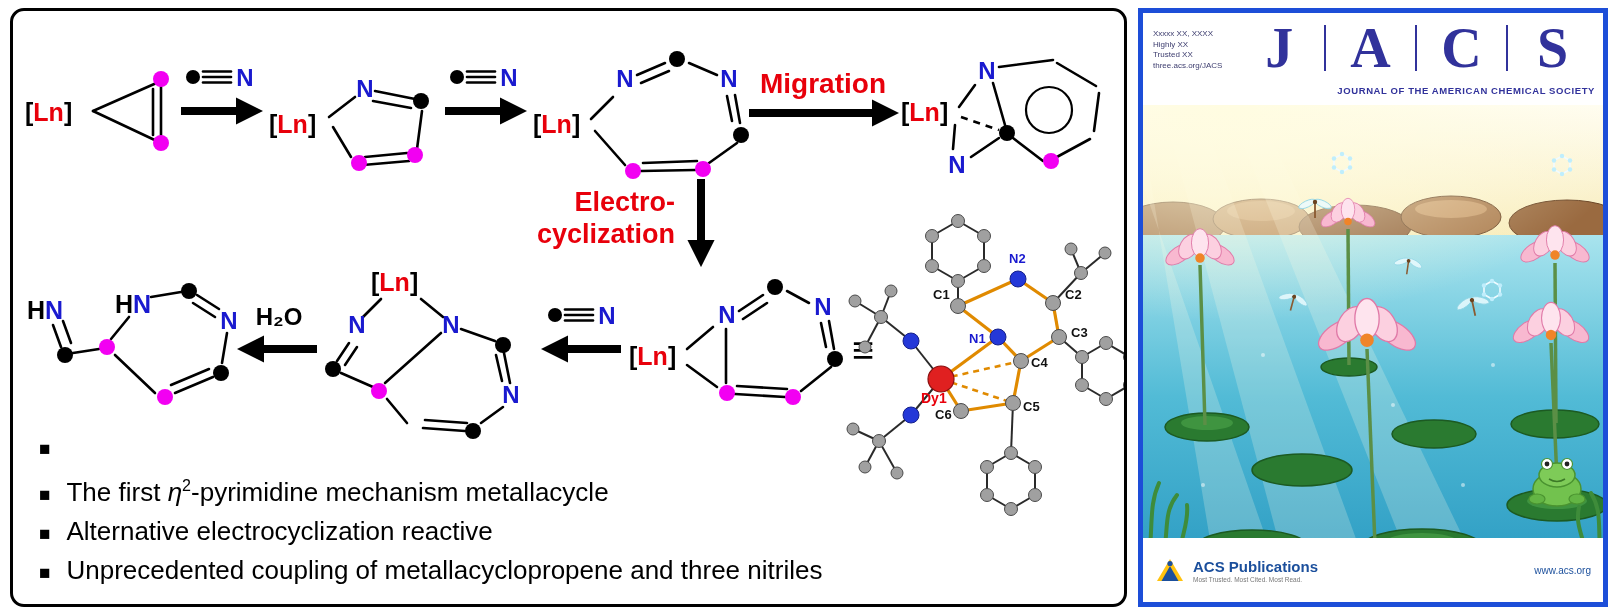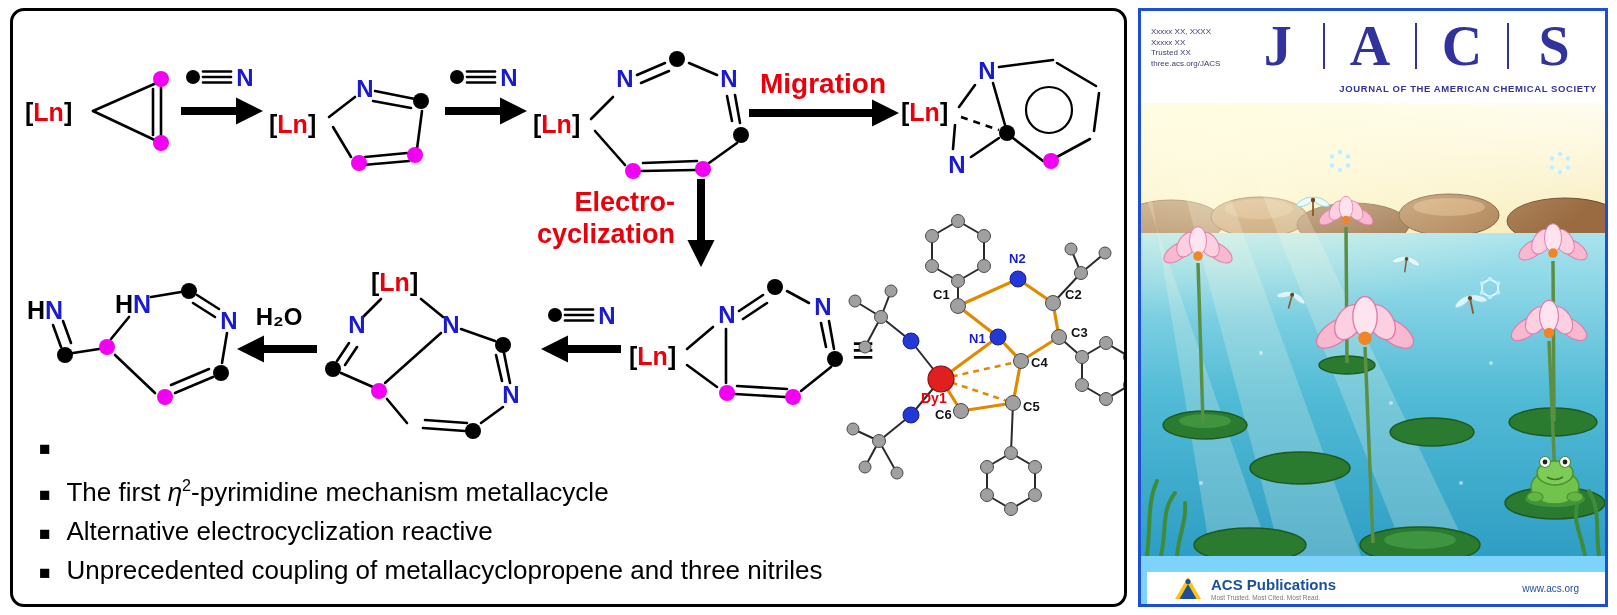--- a/index.html
+++ b/index.html
@@ -38,34 +38,34 @@
   
   .bullets { position:absolute; left:26px; top:420px; width:840px; z-index:2; }
   .bullet  { display:flex; align-items:baseline; gap:16px; font-size:26px; color:#000;
              line-height:36px; white-space:nowrap; }
   .bullet .sq { font-size:19px; line-height:36px; }
   .eta { font-style:italic; }
   sup.bsup { font-size:0.62em; }
 
   
   .panel-right { position:absolute; left:1138px; top:8px; width:470px; height:599px;
-                 border:3px solid #1d4ed8; background:#7dd3fc; overflow:hidden; }
+                 border:5px solid #1d4ed8; background:#86efac; overflow:hidden; }
   .cover-header { position:absolute; top:0; left:0; right:0; height:92px; background:#fff; }
   .issue-info { position:absolute; left:10px; top:16px; font-size:8px; line-height:10.5px;
                 color:#3c3c6e; }
   .jacs-row { position:absolute; left:92px; top:2px; right:6px; height:66px;
               display:flex; align-items:center; }
   .jl  { flex:1; text-align:center; font-family:"Liberation Serif", serif; font-weight:bold;
          font-size:56px; color:#31329b; }
   .jsep{ width:2.5px; height:46px; background:#31329b; }
   .jacs-subtitle { position:absolute; right:8px; top:72px; font-size:9.5px; font-weight:bold;
                    letter-spacing:0.6px; color:#31329b; }
   .cover-art { position:absolute; top:92px; left:0; width:464px; height:453px; display:block; }
-  .cover-footer { position:absolute; bottom:0; left:6px; right:0; height:32px; background:#fff;
-                  display:flex; align-items:center; padding:0 26px; gap:8px; }
+  .cover-footer { position:absolute; bottom:0; left:0; right:0; height:64px; background:#fff;
+                  display:flex; align-items:center; padding:0 12px; gap:8px; }
   .pub-name { font-size:15px; font-weight:bold; color:#1b4f9c; }
   .pub-tag  { font-size:6.5px; color:#777; margin-top:1px; }
   .acs-url  { margin-left:auto; font-size:10px; font-weight:normal; color:#1b4f9c; }
 </style>
 </head>
 <body>
 
 <div class="canvas">
 
   <div class="panel-left">
@@ -374,21 +374,21 @@
         <span class="sq">■</span>
         <span>Unprecedented coupling of metallacyclopropene and three nitriles</span>
       </div>
     </div>
   </div>
 
   <div class="panel-right">
     <div class="cover-header">
       <div class="issue-info">
         <div>Xxxxx XX, XXXX</div>
-        <div>Xxxxx XX</div>
+        <div>Highly XX</div>
         <div>Trusted XX</div>
         <div>three.acs.org/JACS</div>
       </div>
       <div class="jacs-row">
         <span class="jl">J</span>
           <span class="jsep"></span>
         <span class="jl">A</span>
           <span class="jsep"></span>
         <span class="jl">C</span>
           <span class="jsep"></span>

